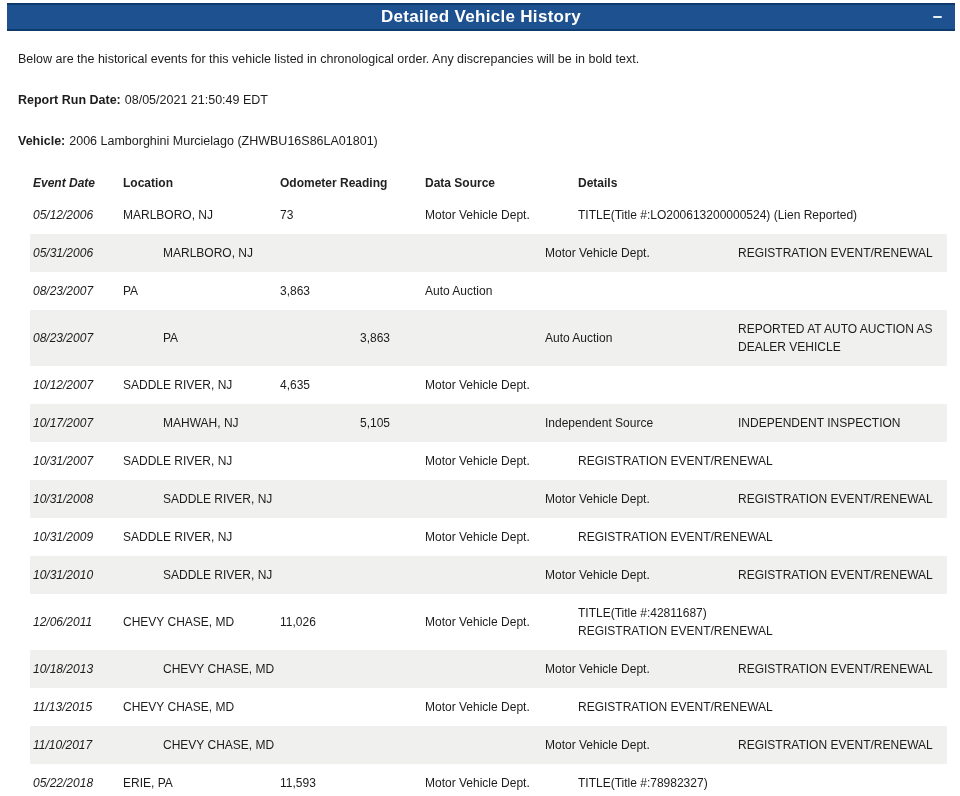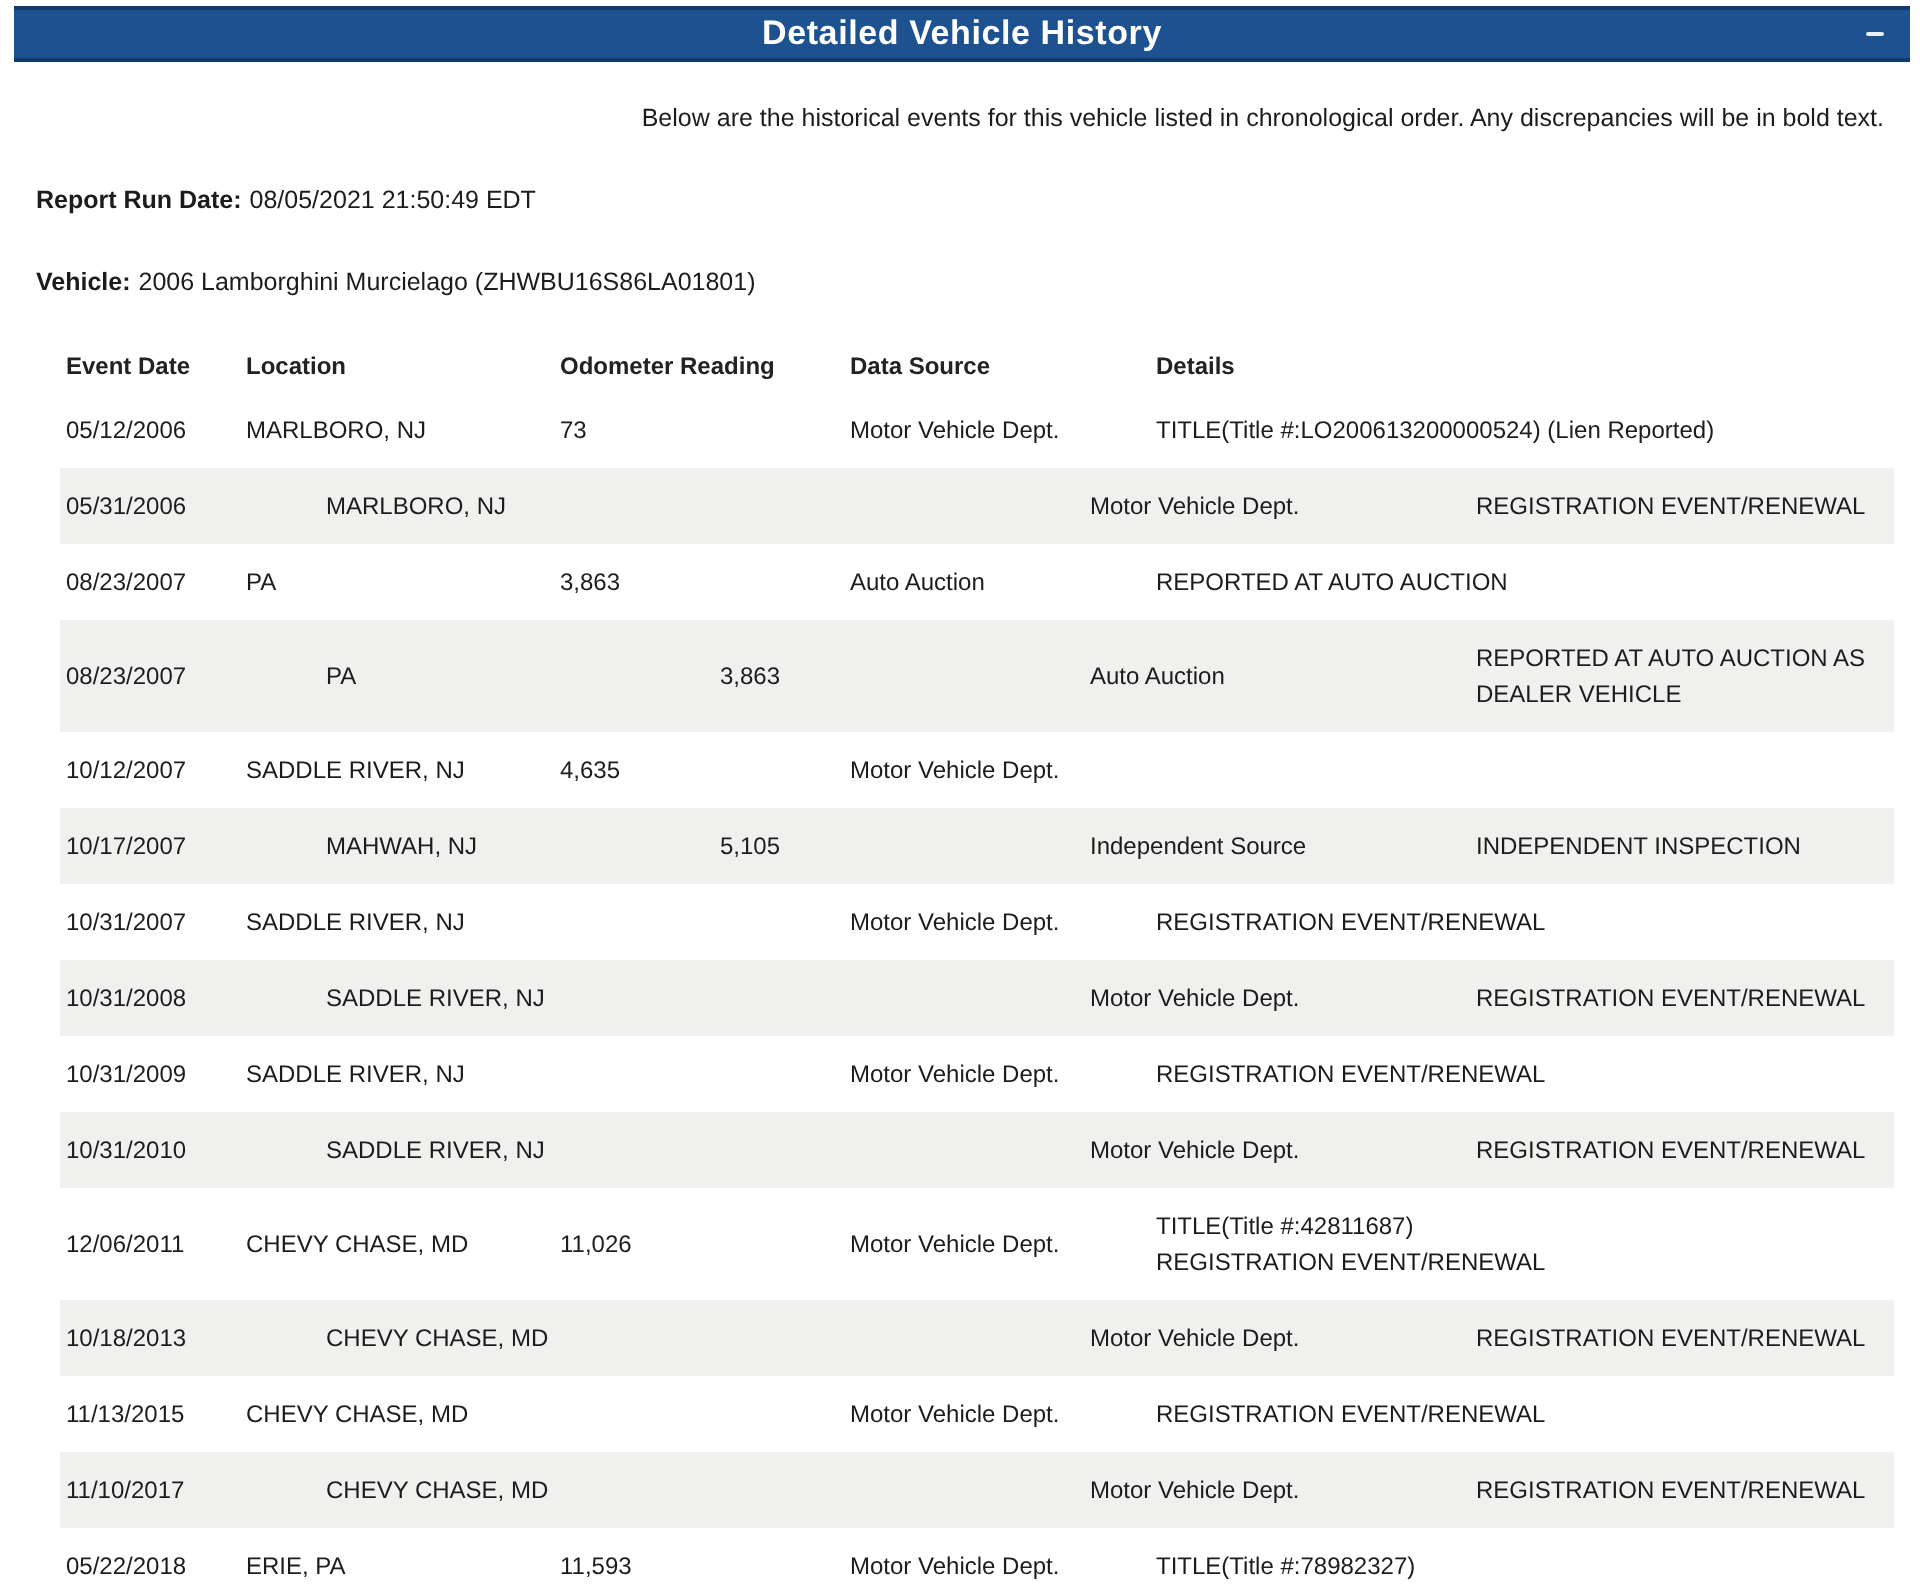--- a/index.html
+++ b/index.html
@@ -46,21 +46,20 @@
   .collapse-dash {
     width: 9px;
     height: 2px;
     background: #e8eef6;
     border-radius: 1px;
   }
   .intro {
     margin: 21px 18px 0 18px;
     font-size: 12.5px;
     line-height: 14px;
-    text-align: right;
   }
   .meta {
     margin: 27px 18px 0 18px;
     font-size: 12.5px;
     line-height: 14px;
   }
   .meta .lbl { font-weight: bold; }
   .meta .val { margin-left: 4px; }
   .history-table {
     margin: 21px 0 0 30px;
@@ -75,21 +74,21 @@
     padding-left: 3px;
     color: #222222;
   }
   .trow {
     display: flex;
     align-items: center;
     padding: 10px 0 10px 3px;
     line-height: 18px;
   }
   .trow.alt { background: var(--stripe); gap: 40px; }
-  .c1 { width: 90px;  flex: none; }
+  .c1 { width: 90px;  flex: none; font-style: italic; }
   .c2 { width: 157px; flex: none; }
   .c3 { width: 145px; flex: none; }
   .c4 { width: 153px; flex: none; }
   .c5 { flex: 1; }
   .footer {
     display: flex;
     justify-content: center;
     margin-top: 4px;
   }
   .up-btn {
@@ -148,23 +147,20 @@
     <span class="c5">
           <div>REGISTRATION EVENT/RENEWAL</div>
         </span>
   </div>
 
   <div class="trow">
     <span class="c1">08/23/2007</span>
     <span class="c2">PA</span>
     <span class="c3">3,863</span>
     <span class="c4">Auto Auction</span>
-    <span class="c5">
-          <div>REPORTED AT AUTO AUCTION</div>
-        </span>
   </div>
 
   <div class="trow alt">
     <span class="c1">08/23/2007</span>
     <span class="c2">PA</span>
     <span class="c3">3,863</span>
     <span class="c4">Auto Auction</span>
     <span class="c5">
           <div>REPORTED AT AUTO AUCTION AS DEALER VEHICLE</div>
         </span>

